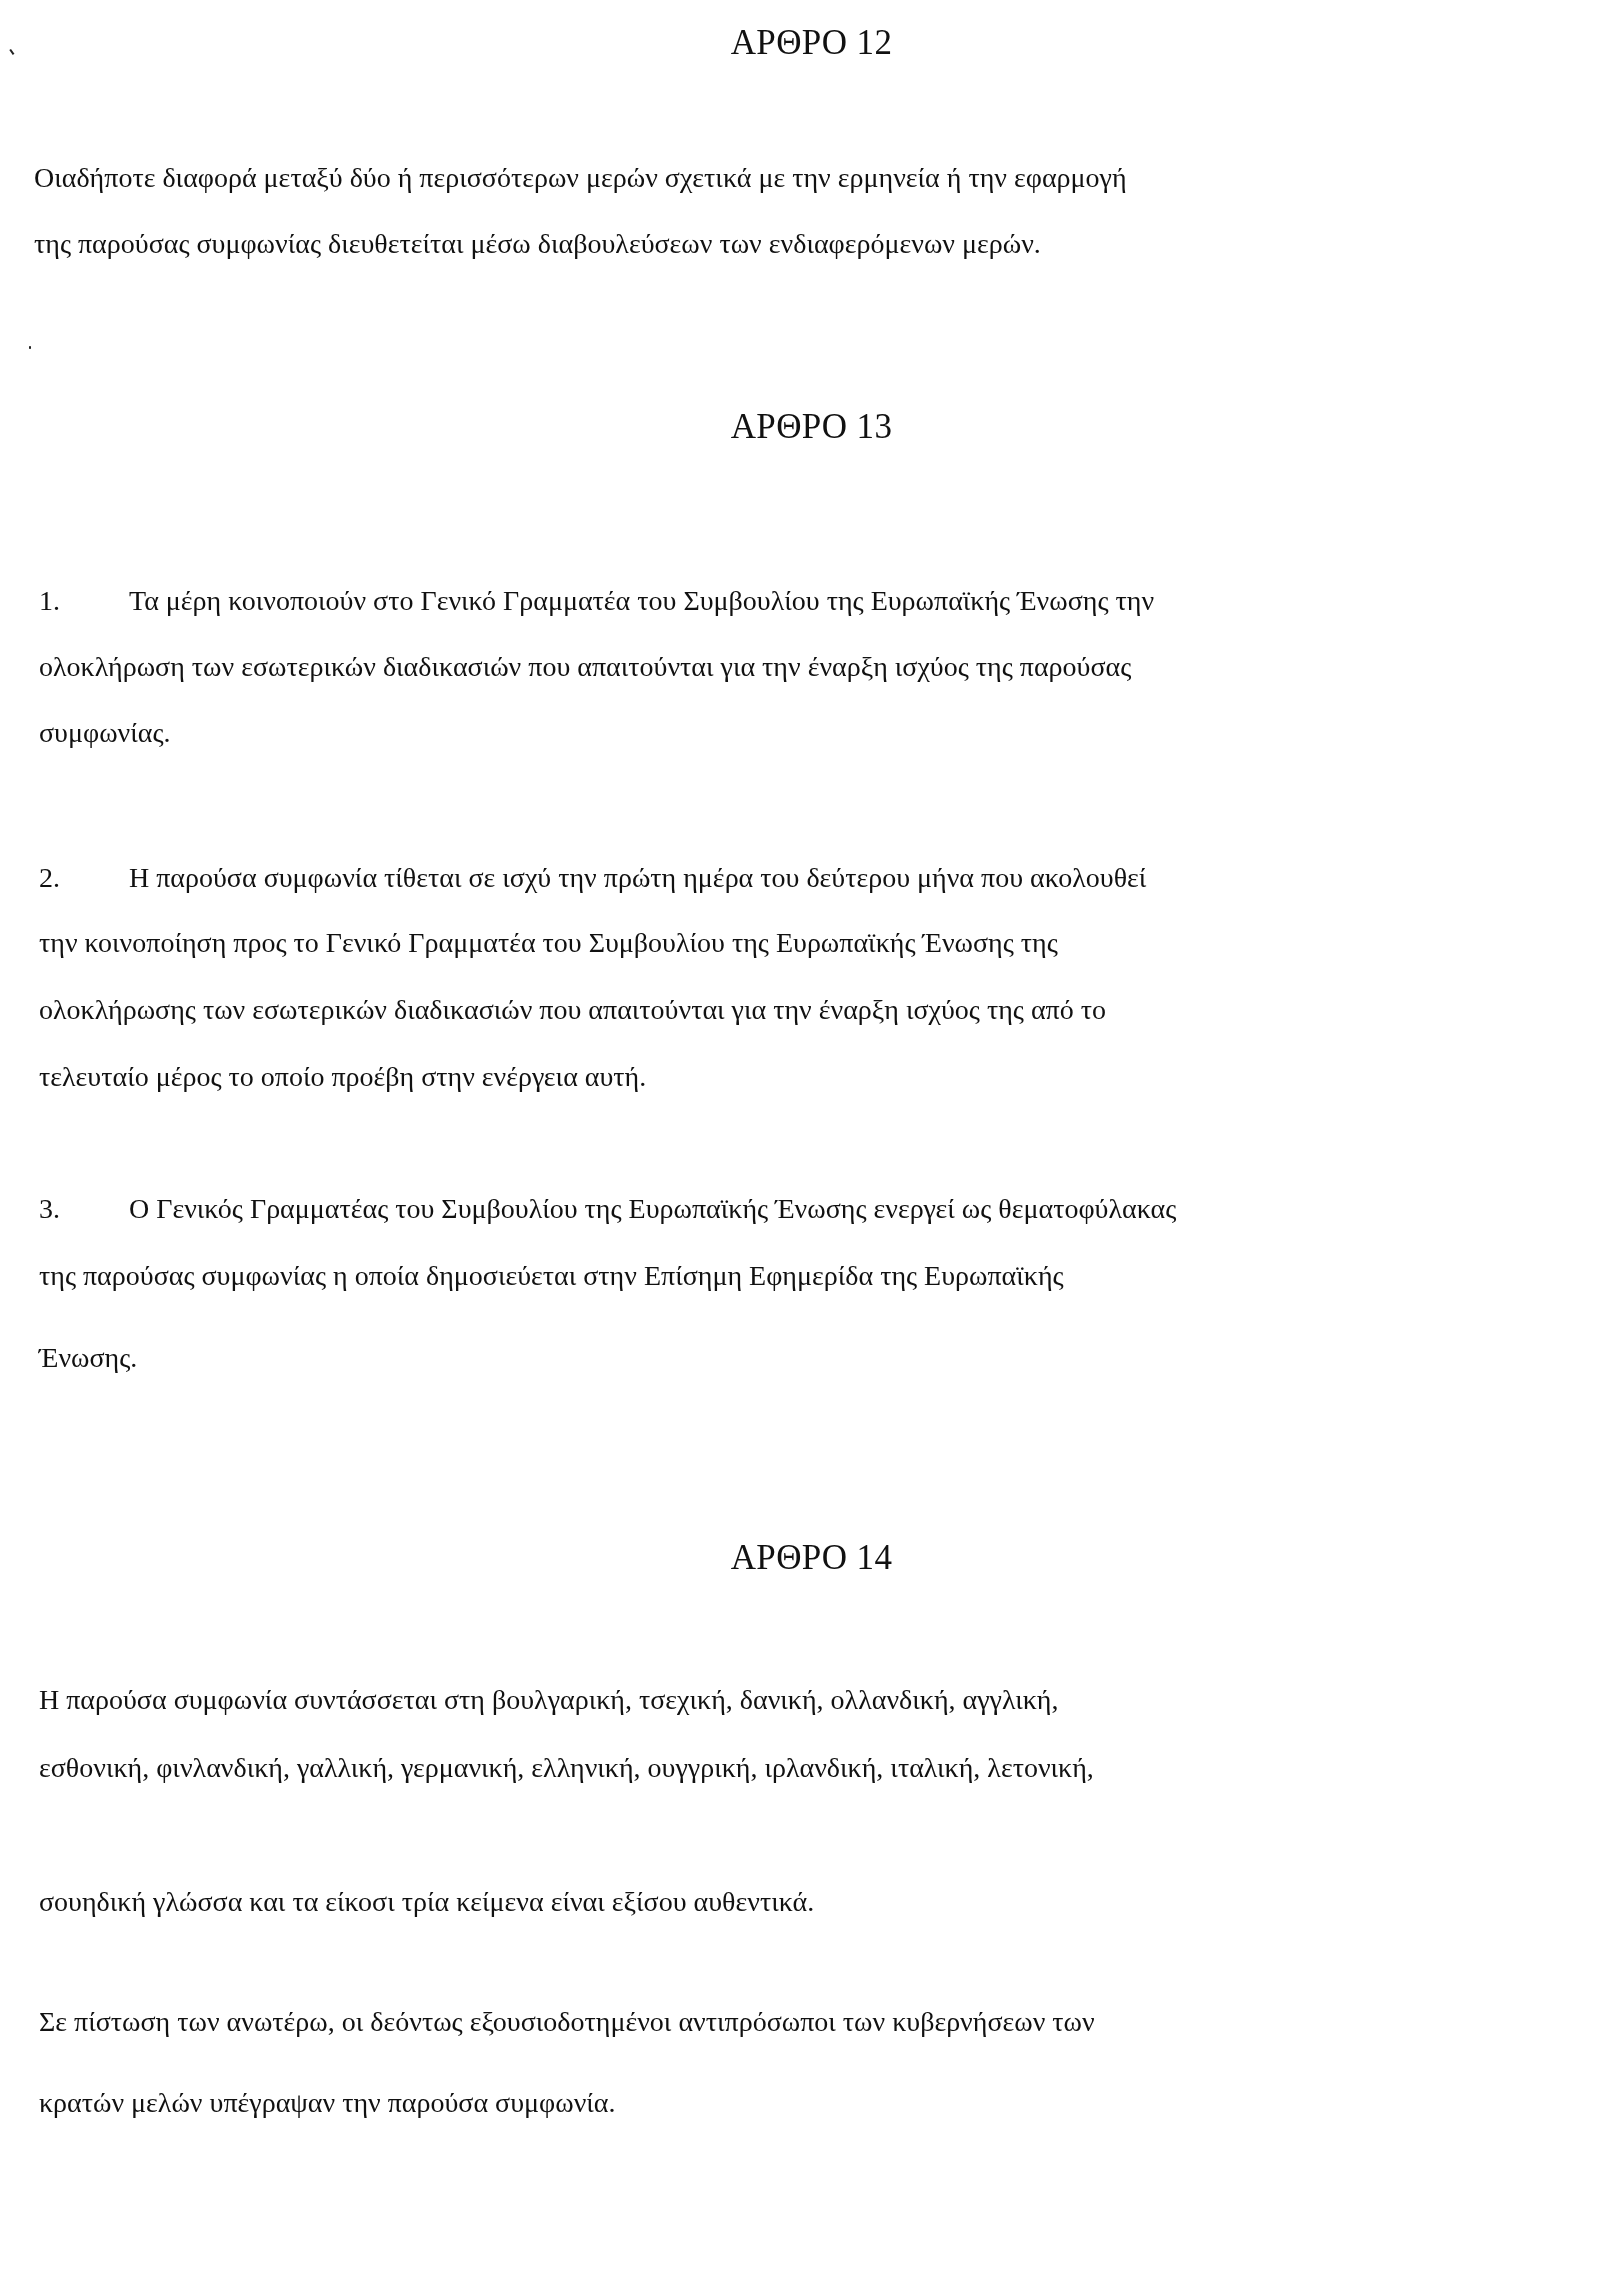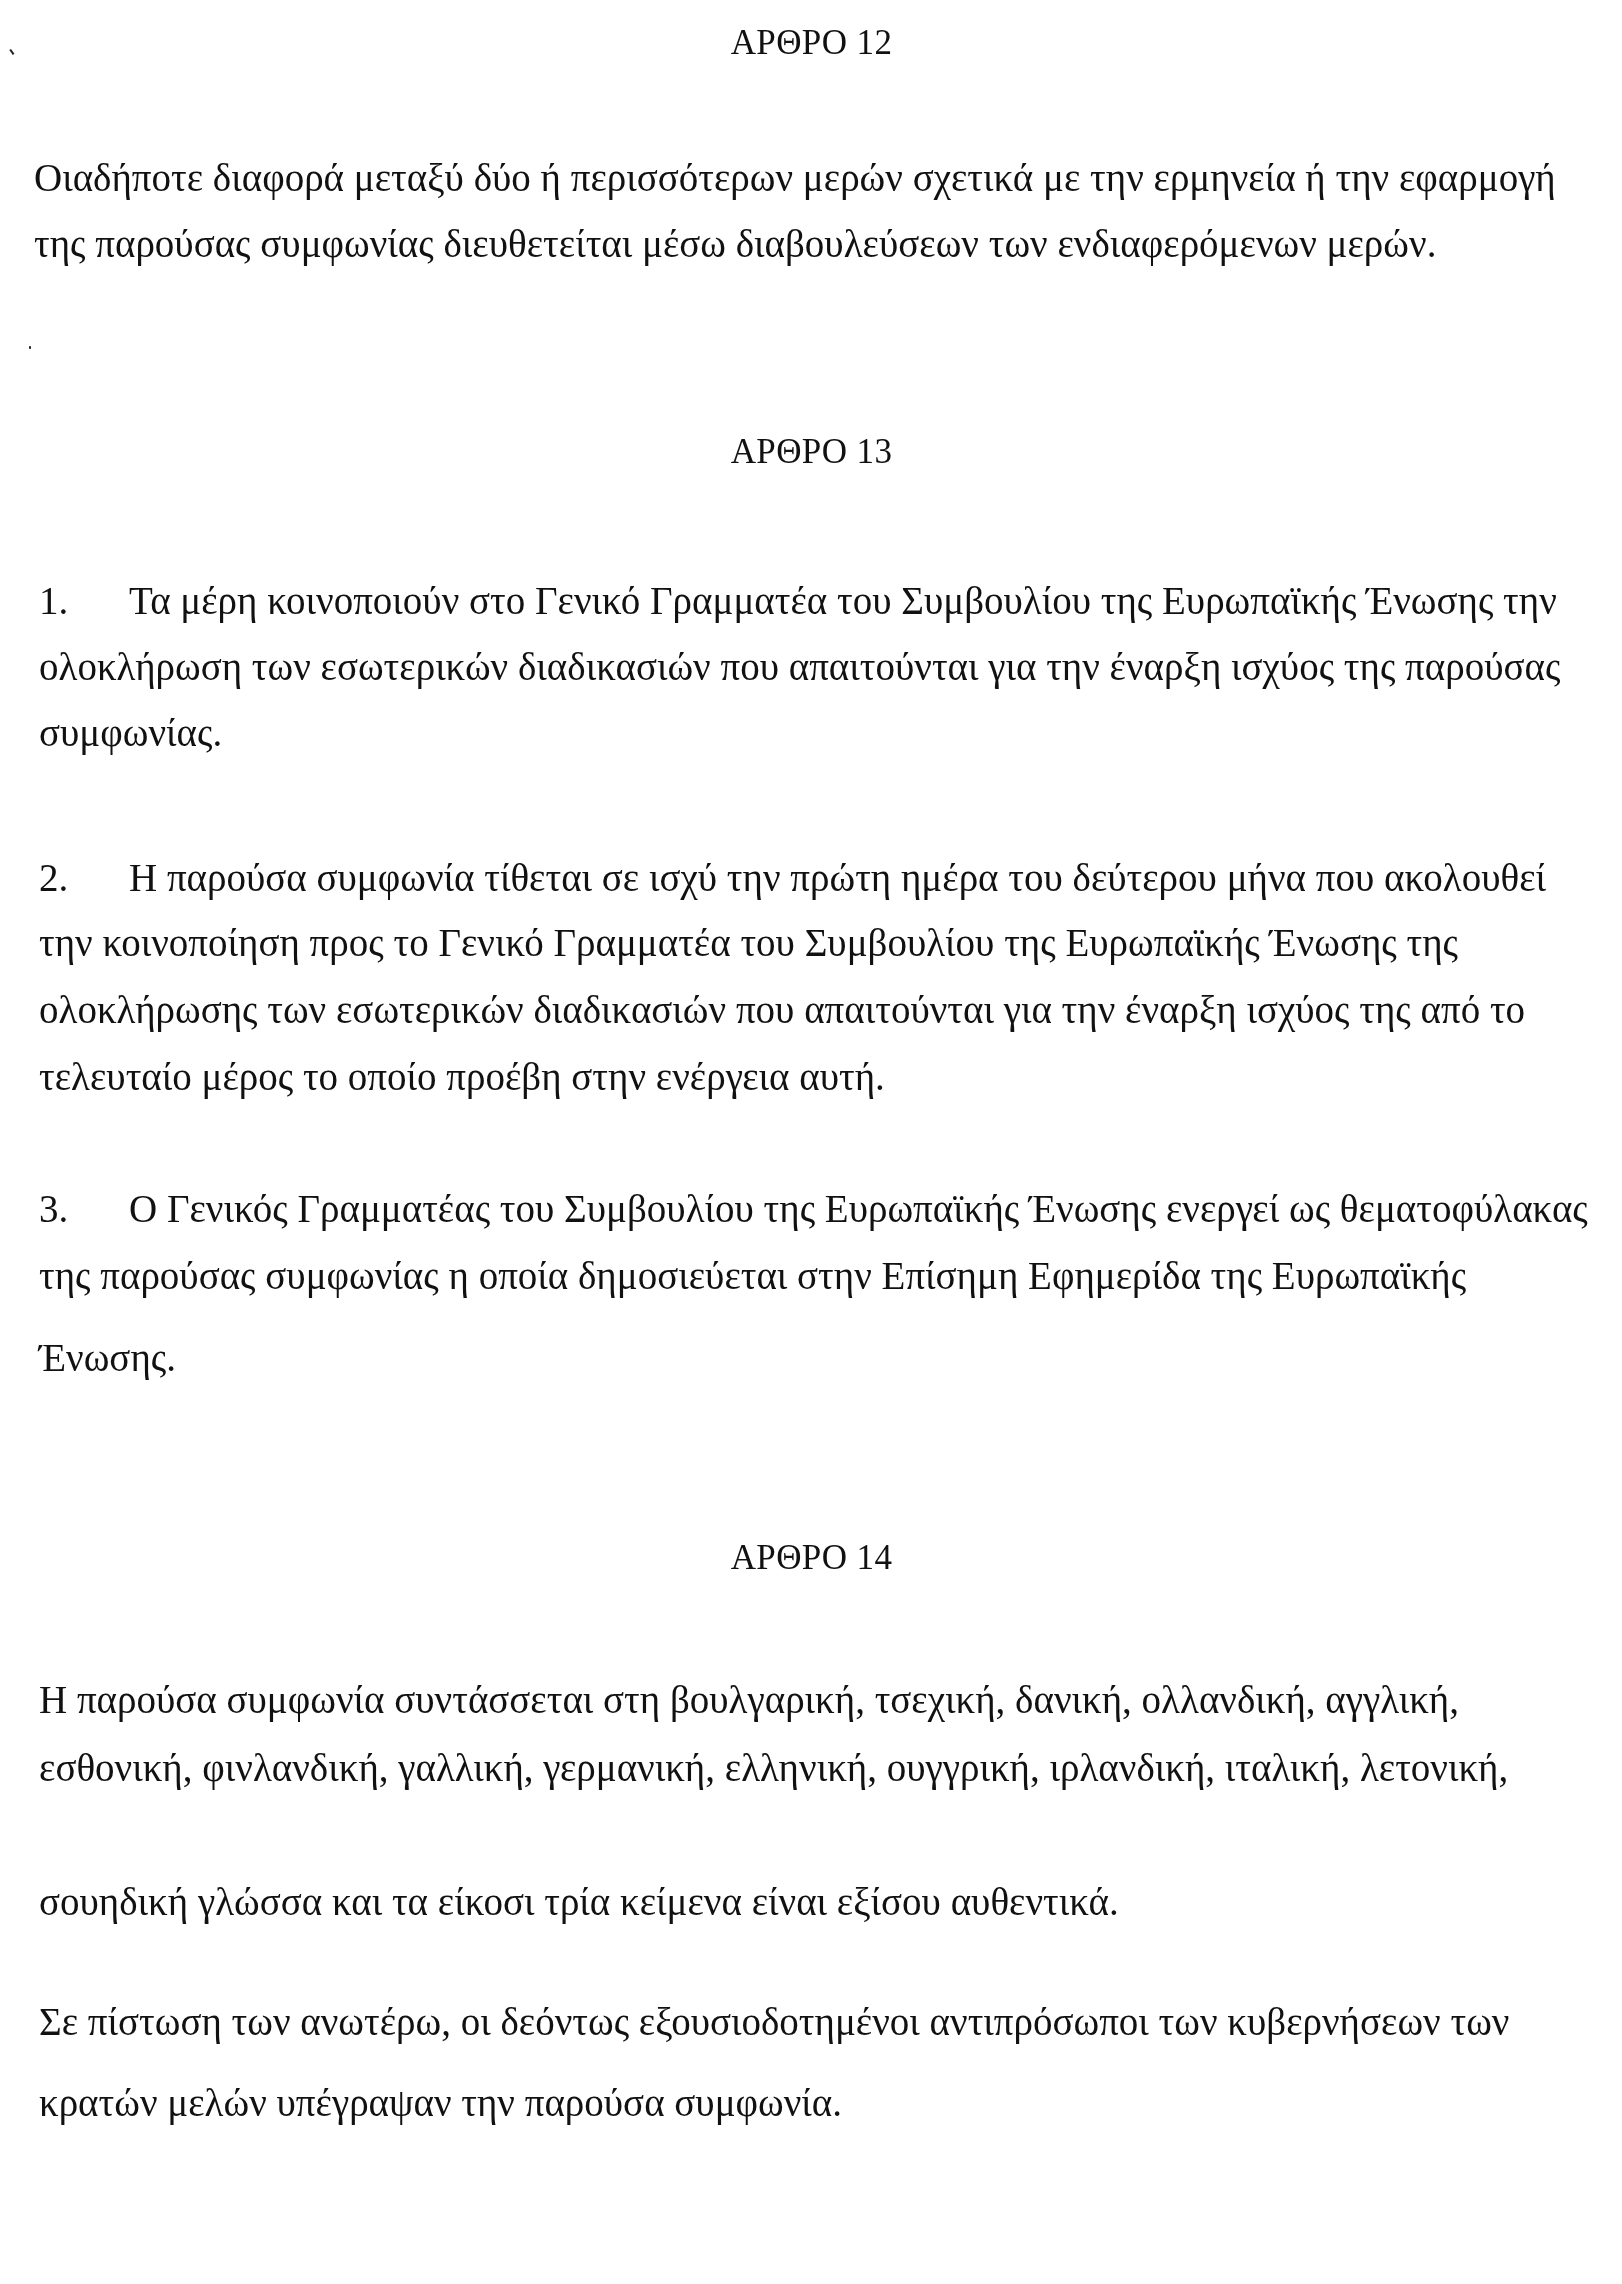--- a/index.html
+++ b/index.html
@@ -30,21 +30,21 @@
       text-align: center;
       font-size: 35px;
       line-height: 41px;
       letter-spacing: 0.4px;
       margin: 0;
       font-weight: normal;
     }
     .line {
       position: absolute;
       left: 39px;
-      font-size: 39px;
+      font-size: 28px;
       line-height: 41px;
       white-space: nowrap;
       margin: 0;
     }
     .num {
       display: inline-block;
       width: 90px;
     }
     .speck {
       position: absolute;
@@ -66,21 +66,21 @@
 
 <div class="page">
 
   <span class="speck s1"></span>
   <span class="speck s2"></span>
 
   <h2 class="heading" style="top:22px;">ΑΡΘΡΟ 12</h2>
   <p class="line" style="left:34px; top:157px;">Οιαδήποτε διαφορά μεταξύ δύο ή περισσότερων μερών σχετικά με την ερμηνεία ή την εφαρμογή</p>
   <p class="line" style="left:34px; top:223px;">της παρούσας συμφωνίας διευθετείται μέσω διαβουλεύσεων των ενδιαφερόμενων μερών.</p>
 
-  <h2 class="heading" style="top:431px;">ΑΡΘΡΟ 13</h2>
+  <h2 class="heading" style="top:406px;">ΑΡΘΡΟ 13</h2>
 
   <p class="line" style="top:580px;"><span class="num">1.</span><span>Τα μέρη κοινοποιούν στο Γενικό Γραμματέα του Συμβουλίου της Ευρωπαϊκής Ένωσης την</span></p>
   <p class="line" style="top:646px;">ολοκλήρωση των εσωτερικών διαδικασιών που απαιτούνται για την έναρξη ισχύος της παρούσας</p>
   <p class="line" style="top:712px;">συμφωνίας.</p>
 
   <p class="line" style="top:857px;"><span class="num">2.</span><span>Η παρούσα συμφωνία τίθεται σε ισχύ την πρώτη ημέρα του δεύτερου μήνα που ακολουθεί</span></p>
   <p class="line" style="top:922px;">την κοινοποίηση προς το Γενικό Γραμματέα του Συμβουλίου της Ευρωπαϊκής Ένωσης της</p>
   <p class="line" style="top:989px;">ολοκλήρωσης των εσωτερικών διαδικασιών που απαιτούνται για την έναρξη ισχύος της από το</p>
   <p class="line" style="top:1056px;">τελευταίο μέρος το οποίο προέβη στην ενέργεια αυτή.</p>
 

